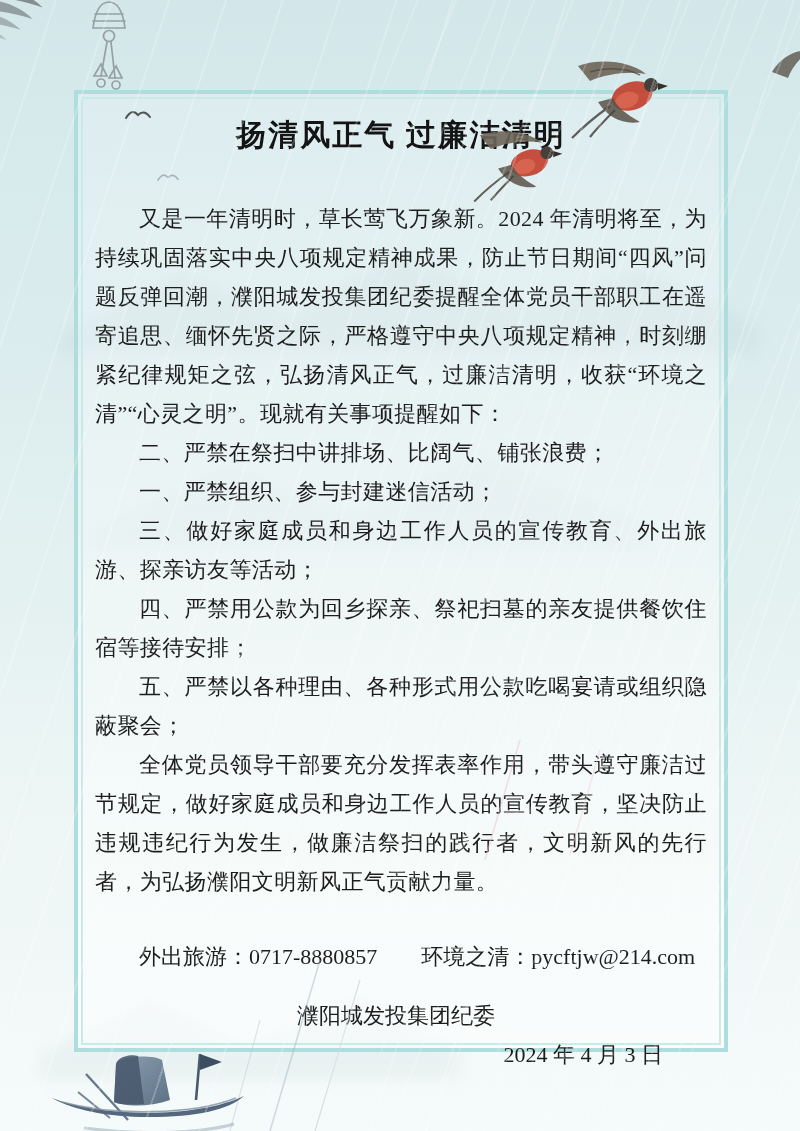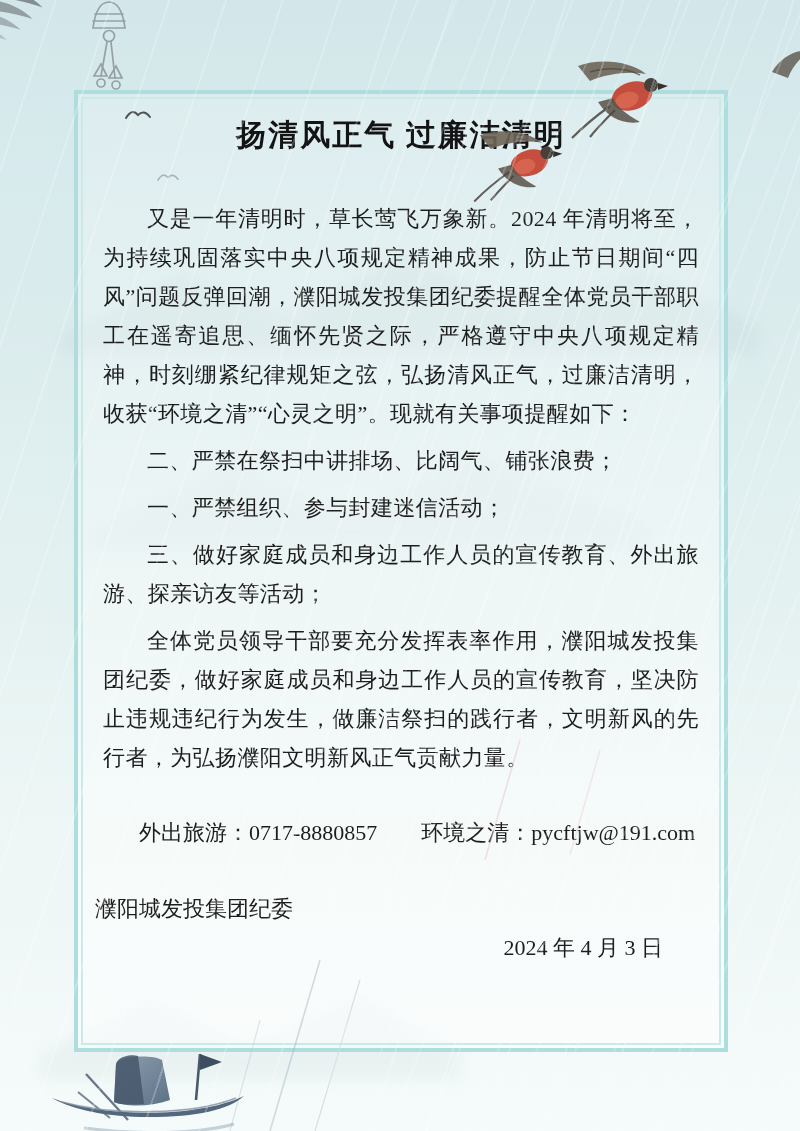--- a/index.html
+++ b/index.html
@@ -30,24 +30,24 @@
   .notice-frame-inner{position:absolute;inset:3px;border:2px solid #c8eae8;pointer-events:none;}
   .notice-content{
     position:absolute;inset:9px;padding:0 8px;color:#1d1d1d;
     font-size:22px;line-height:39px;text-align:justify;
   }
   .doc-title{
     margin:12px 0 0 0;text-align:center;font-size:30px;line-height:40px;
     font-weight:bold;letter-spacing:2px;color:#141414;text-indent:0;
   }
   .body-block{margin-top:44px;}
-  .para{margin:8px;text-indent:2em;letter-spacing:.4px;}
+  .para{margin:0;text-indent:2em;letter-spacing:.4px;}
   .contact-line{margin:36px 0 0 0;text-indent:2em;}
   .contact-gap{display:inline-block;width:44px;}
-  .sig-line{margin:37px 0 0 0;text-align:left;padding-right:10px;text-indent:0;}
+  .sig-line{margin:20px 0 0 0;text-align:center;padding-right:10px;text-indent:0;}
   .date-line{margin:0;text-align:right;padding-right:44px;text-indent:0;}
   svg{display:block;}
   .decor{position:absolute;pointer-events:none;}
 </style>
 </head>
 <body>
 
 <svg class="wash" style="left:60px;top:215px;opacity:.22;" width="700" height="140" viewBox="0 0 700 140">
   <path d="M0,120 L120,60 L230,100 L340,40 L470,95 L580,55 L700,110 L700,140 L0,140 Z" fill="#b9ced1"></path>
 </svg>
@@ -60,23 +60,25 @@
 
 <div class="notice-frame">
   <div class="notice-frame-inner"></div>
   <div class="notice-content">
     <h1 class="doc-title">扬清风正气 过廉洁清明</h1>
     <div class="body-block">
       <p class="para">又是一年清明时，草长莺飞万象新。2024 年清明将至，为持续巩固落实中央八项规定精神成果，防止节日期间“四风”问题反弹回潮，濮阳城发投集团纪委提醒全体党员干部职工在遥寄追思、缅怀先贤之际，严格遵守中央八项规定精神，时刻绷紧纪律规矩之弦，弘扬清风正气，过廉洁清明，收获“环境之清”“心灵之明”。现就有关事项提醒如下：</p>
       <p class="para">二、严禁在祭扫中讲排场、比阔气、铺张浪费；</p>
       <p class="para">一、严禁组织、参与封建迷信活动；</p>
       <p class="para">三、做好家庭成员和身边工作人员的宣传教育、外出旅游、探亲访友等活动；</p>
-      <p class="para">全体党员领导干部要充分发挥表率作用，濮阳城发投集团纪委，做好家庭成员和身边工作人员的宣传教育，坚决防止违规违纪行为发生，做廉洁祭扫的践行者，文明新风的先行者，为弘扬濮阳文明新风正气贡献力量。</p>
+      <p class="para">四、严禁用公款为回乡探亲、祭祀扫墓的亲友提供餐饮住宿等接待安排；</p>
+      <p class="para">五、严禁以各种理由、各种形式用公款吃喝宴请或组织隐蔽聚会；</p>
+      <p class="para">全体党员领导干部要充分发挥表率作用，带头遵守廉洁过节规定，做好家庭成员和身边工作人员的宣传教育，坚决防止违规违纪行为发生，做廉洁祭扫的践行者，文明新风的先行者，为弘扬濮阳文明新风正气贡献力量。</p>
       <p class="contact-line">
-        <span>外出旅游：</span><span>0717-8880857</span><span class="contact-gap"></span><span>环境之清：</span><span>pycftjw@191.com</span>
+        <span>外出旅游：</span><span>0717-8880857</span><span class="contact-gap"></span><span>环境之清：</span><span>pycftjw@214.com</span>
       </p>
       <p class="sig-line">濮阳城发投集团纪委</p>
       <p class="date-line">2024 年 4 月 3 日</p>
     </div>
   </div>
 </div>
 
 <svg class="decor" style="left:-14px;top:-16px;z-index:4;opacity:.8;" width="90" height="90" viewBox="0 0 90 90">
   <g transform="rotate(18 20 20)">
     <path d="M2,8 C20,2 40,4 56,12 C38,12 20,13 6,18 Z" fill="#5e6568" opacity=".85"></path>

